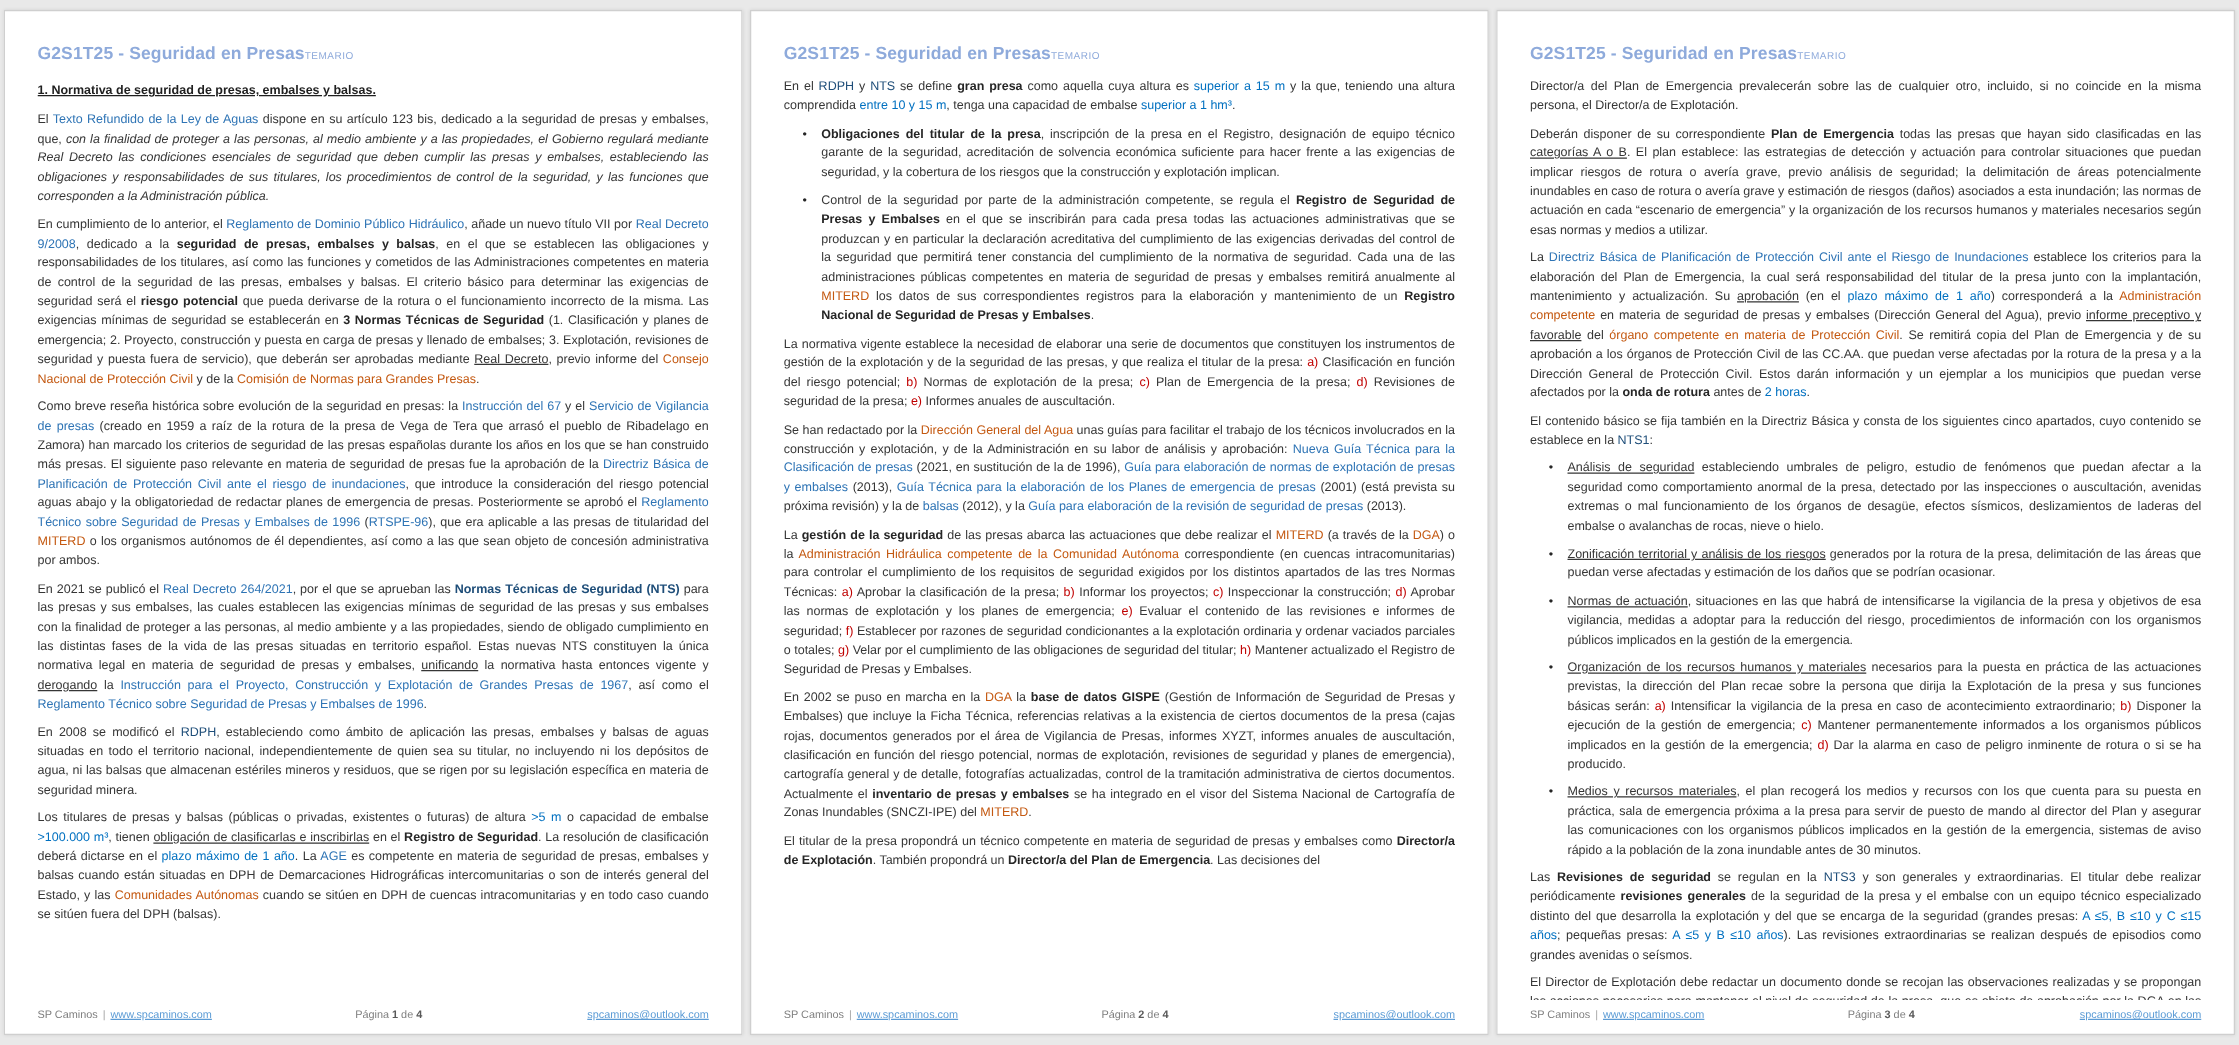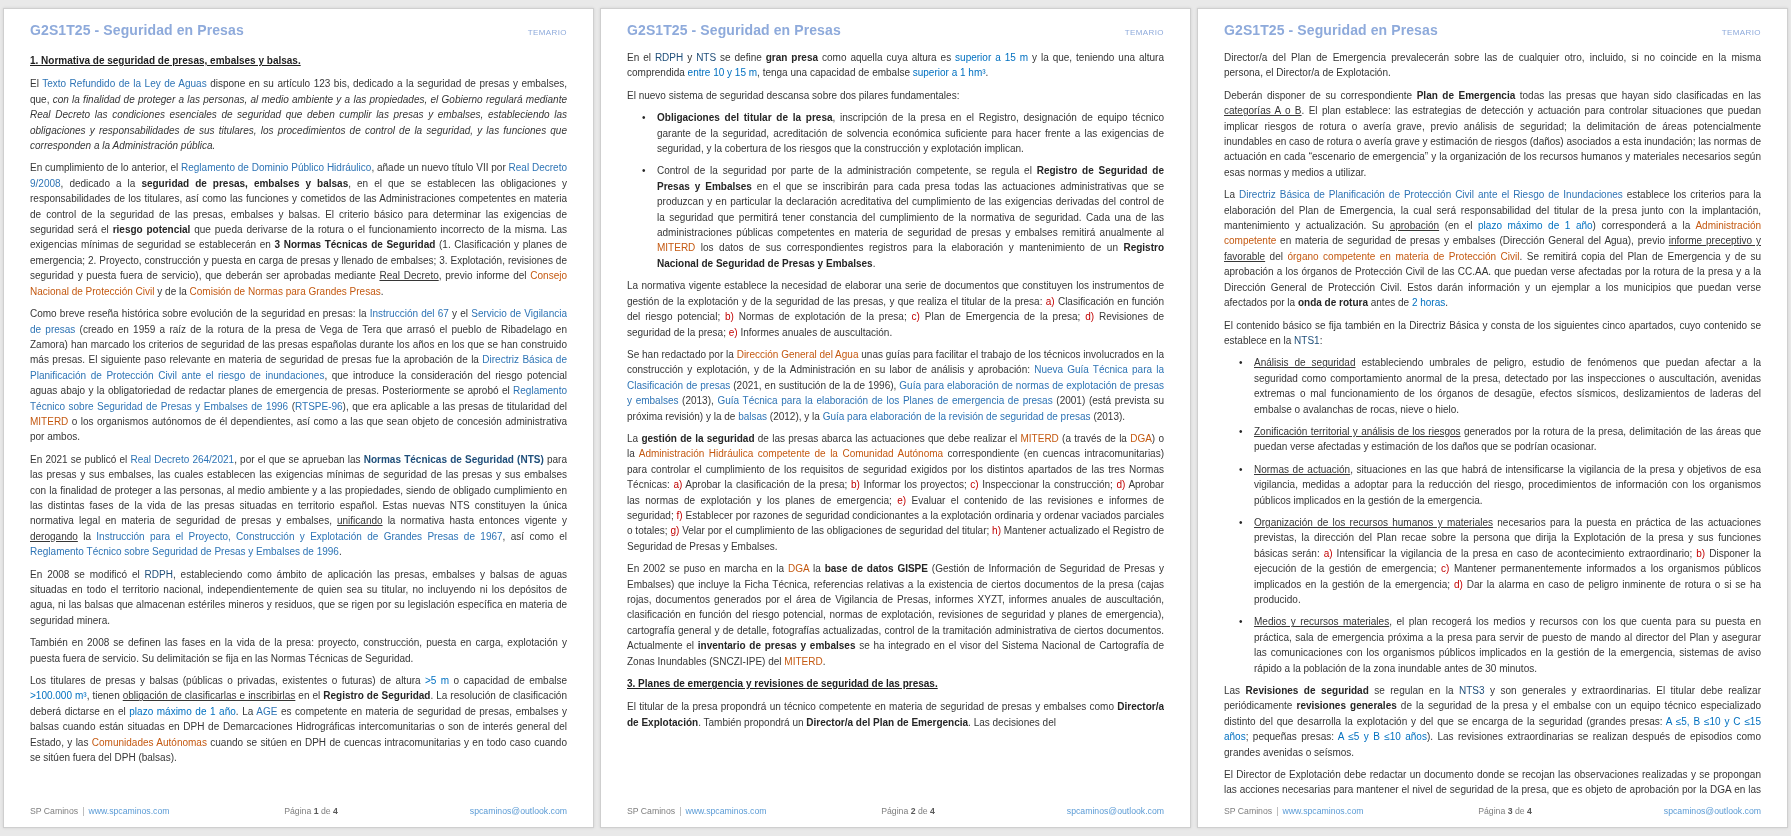--- a/index.html
+++ b/index.html
@@ -1,20 +1,20 @@
 <!DOCTYPE html>
 <html><head>
 <meta charset="utf-8">
 <style>
   html,body{margin:0;padding:0;background:#e9e9e9;width:1791px;height:836px;overflow:hidden;
     font-family:"Liberation Sans",sans-serif;}
   .canvas{display:flex;gap:6px;padding:8px 3px;box-sizing:border-box;width:1791px;height:836px;}
   .page{box-sizing:border-box;width:591px;height:820px;background:#ffffff;border:1px solid #cfcfcf;
     box-shadow:0 0 3px rgba(0,0,0,.10);padding:13px 26px 7px;display:flex;flex-direction:column;}
-  .page-header{display:flex;justify-content:space-between;align-items:baseline;margin-bottom:12px;}
+  .page-header{display:flex;align-items:baseline;margin-bottom:12px;margin-top:12px;}
   .doc-title{color:#8EAADB;font-weight:700;font-size:14px;letter-spacing:.1px;}
   .doc-tag{color:#8EAADB;font-size:8px;letter-spacing:.4px;}
   .page-body{flex:1 1 auto;min-height:0;overflow:hidden;font-size:10px;line-height:15.4px;color:#363636;}
   .para{margin:0 0 7px;text-align:justify;}
   .heading{margin:3px 0 8px;font-weight:700;text-decoration:underline;color:#1f1f1f;font-size:10px;}
   .bullet{display:flex;margin:0 0 7px;padding-left:15px;}
   .marker{flex:none;width:15px;color:#262626;}
   .btext{flex:1;text-align:justify;}
   .bold{font-weight:700;color:#262626;}
   .i{font-style:italic;}
@@ -23,72 +23,69 @@
   .d{color:#1F4E79;}
   .db{color:#1F4E79;font-weight:700;}
   .v{color:#0070C0;}
   .o{color:#C45911;}
   .r{color:#C00000;}
   .page-footer{margin-top:auto;display:grid;grid-template-columns:1fr auto 1fr;align-items:baseline;
     font-size:8.7px;color:#7f7f7f;padding:6px 0 4px;}
   .f-left{justify-self:start;}
   .f-center{justify-self:center;padding-left:25px;}
   .f-right{justify-self:end;}
-  .f-link{color:#5B9BD5;cursor:pointer;}
+  .f-link{color:#5B9BD5;text-decoration:underline;cursor:pointer;}
   .f-sep{margin:0 4px;color:#a6a6a6;}
   .fb{font-weight:700;color:#595959;}
 </style>
 </head>
 <body>
 
 <div class="canvas">
 
   <section class="page">
     <header class="page-header">
       <span class="doc-title">G2S1T25 - Seguridad en Presas</span>
       <span class="doc-tag">TEMARIO</span>
     </header>
     <div class="page-body">
         <p class="heading"><span>1. Normativa de seguridad de presas, embalses y balsas.</span></p>
         <p class="para"><span>El </span><span class="b">Texto Refundido de la Ley de Aguas</span><span> dispone en su artículo 123 bis, dedicado a la seguridad de presas y embalses, que, </span><span class="i">con la finalidad de proteger a las personas, al medio ambiente y a las propiedades, el Gobierno regulará mediante Real Decreto las condiciones esenciales de seguridad que deben cumplir las presas y embalses, estableciendo las obligaciones y responsabilidades de sus titulares, los procedimientos de control de la seguridad, y las funciones que corresponden a la Administración pública.</span></p>
         <p class="para"><span>En cumplimiento de lo anterior, el </span><span class="b">Reglamento de Dominio Público Hidráulico</span><span>, añade un nuevo título VII por </span><span class="b">Real Decreto 9/2008</span><span>, dedicado a la </span><span class="bold">seguridad de presas, embalses y balsas</span><span>, en el que se establecen las obligaciones y responsabilidades de los titulares, así como las funciones y cometidos de las Administraciones competentes en materia de control de la seguridad de las presas, embalses y balsas. El criterio básico para determinar las exigencias de seguridad será el </span><span class="bold">riesgo potencial</span><span> que pueda derivarse de la rotura o el funcionamiento incorrecto de la misma. Las exigencias mínimas de seguridad se establecerán en </span><span class="bold">3 Normas Técnicas de Seguridad</span><span> (1. Clasificación y planes de emergencia; 2. Proyecto, construcción y puesta en carga de presas y llenado de embalses; 3. Explotación, revisiones de seguridad y puesta fuera de servicio), que deberán ser aprobadas mediante </span><span class="u">Real Decreto</span><span>, previo informe del </span><span class="o">Consejo Nacional de Protección Civil</span><span> y de la </span><span class="o">Comisión de Normas para Grandes Presas</span><span>.</span></p>
         <p class="para"><span>Como breve reseña histórica sobre evolución de la seguridad en presas: la </span><span class="b">Instrucción del 67</span><span> y el </span><span class="b">Servicio de Vigilancia de presas</span><span> (creado en 1959 a raíz de la rotura de la presa de Vega de Tera que arrasó el pueblo de Ribadelago en Zamora) han marcado los criterios de seguridad de las presas españolas durante los años en los que se han construido más presas. El siguiente paso relevante en materia de seguridad de presas fue la aprobación de la </span><span class="b">Directriz Básica de Planificación de Protección Civil ante el riesgo de inundaciones</span><span>, que introduce la consideración del riesgo potencial aguas abajo y la obligatoriedad de redactar planes de emergencia de presas. Posteriormente se aprobó el </span><span class="b">Reglamento Técnico sobre Seguridad de Presas y Embalses de 1996</span><span> (</span><span class="b">RTSPE-96</span><span>), que era aplicable a las presas de titularidad del </span><span class="o">MITERD</span><span> o los organismos autónomos de él dependientes, así como a las que sean objeto de concesión administrativa por ambos.</span></p>
         <p class="para"><span>En 2021 se publicó el </span><span class="b">Real Decreto 264/2021</span><span>, por el que se aprueban las </span><span class="db">Normas Técnicas de Seguridad (NTS)</span><span> para las presas y sus embalses, las cuales establecen las exigencias mínimas de seguridad de las presas y sus embalses con la finalidad de proteger a las personas, al medio ambiente y a las propiedades, siendo de obligado cumplimiento en las distintas fases de la vida de las presas situadas en territorio español. Estas nuevas NTS constituyen la única normativa legal en materia de seguridad de presas y embalses, </span><span class="u">unificando</span><span> la normativa hasta entonces vigente y </span><span class="u">derogando</span><span> la </span><span class="b">Instrucción para el Proyecto, Construcción y Explotación de Grandes Presas de 1967</span><span>, así como el </span><span class="b">Reglamento Técnico sobre Seguridad de Presas y Embalses de 1996</span><span>.</span></p>
         <p class="para"><span>En 2008 se modificó el </span><span class="d">RDPH</span><span>, estableciendo como ámbito de aplicación las presas, embalses y balsas de aguas situadas en todo el territorio nacional, independientemente de quien sea su titular, no incluyendo ni los depósitos de agua, ni las balsas que almacenan estériles mineros y residuos, que se rigen por su legislación específica en materia de seguridad minera.</span></p>
-        <p class="para"><span>También en 2008 se definen las fases en la vida de la presa: proyecto, construcción, puesta en carga, explotación y puesta fuera de servicio. Su delimitación se fija en las Normas Técnicas de Seguridad.</span></p>
         <p class="para"><span>Los titulares de presas y balsas (públicas o privadas, existentes o futuras) de altura </span><span class="v">&gt;5 m</span><span> o capacidad de embalse </span><span class="v">&gt;100.000 m³</span><span>, tienen </span><span class="u">obligación de clasificarlas e inscribirlas</span><span> en el </span><span class="bold">Registro de Seguridad</span><span>. La resolución de clasificación deberá dictarse en el </span><span class="v">plazo máximo de 1 año</span><span>. La </span><span class="b">AGE</span><span> es competente en materia de seguridad de presas, embalses y balsas cuando están situadas en DPH de Demarcaciones Hidrográficas intercomunitarias o son de interés general del Estado, y las </span><span class="o">Comunidades Autónomas</span><span> cuando se sitúen en DPH de cuencas intracomunitarias y en todo caso cuando se sitúen fuera del DPH (balsas).</span></p>
       </div>
     <footer class="page-footer">
       <span class="f-left"><span>SP Caminos</span><span class="f-sep">|</span><a class="f-link">www.spcaminos.com</a></span>
       <span class="f-center"><span>Página </span><span class="fb">1</span><span> de </span><span class="fb">4</span></span>
       <a class="f-link f-right">spcaminos@outlook.com</a>
     </footer>
   </section>
 
   <section class="page">
     <header class="page-header">
       <span class="doc-title">G2S1T25 - Seguridad en Presas</span>
       <span class="doc-tag">TEMARIO</span>
     </header>
     <div class="page-body">
         <p class="para"><span>En el </span><span class="d">RDPH</span><span> y </span><span class="d">NTS</span><span> se define </span><span class="bold">gran presa</span><span> como aquella cuya altura es </span><span class="v">superior a 15 m</span><span> y la que, teniendo una altura comprendida </span><span class="v">entre 10 y 15 m</span><span>, tenga una capacidad de embalse </span><span class="v">superior a 1 hm³</span><span>.</span></p>
-        <p class="para"><span>El nuevo sistema de seguridad descansa sobre dos pilares fundamentales:</span></p>
         <div class="bullet">
           <span class="marker">•</span>
           <span class="btext"><span class="bold">Obligaciones del titular de la presa</span><span>, inscripción de la presa en el Registro, designación de equipo técnico garante de la seguridad, acreditación de solvencia económica suficiente para hacer frente a las exigencias de seguridad, y la cobertura de los riesgos que la construcción y explotación implican.</span></span>
         </div>
         <div class="bullet">
           <span class="marker">•</span>
           <span class="btext"><span>Control de la seguridad por parte de la administración competente, se regula el </span><span class="bold">Registro de Seguridad de Presas y Embalses</span><span> en el que se inscribirán para cada presa todas las actuaciones administrativas que se produzcan y en particular la declaración acreditativa del cumplimiento de las exigencias derivadas del control de la seguridad que permitirá tener constancia del cumplimiento de la normativa de seguridad. Cada una de las administraciones públicas competentes en materia de seguridad de presas y embalses remitirá anualmente al </span><span class="o">MITERD</span><span> los datos de sus correspondientes registros para la elaboración y mantenimiento de un </span><span class="bold">Registro Nacional de Seguridad de Presas y Embalses</span><span>.</span></span>
         </div>
         <p class="para"><span>La normativa vigente establece la necesidad de elaborar una serie de documentos que constituyen los instrumentos de gestión de la explotación y de la seguridad de las presas, y que realiza el titular de la presa: </span><span class="r">a)</span><span> Clasificación en función del riesgo potencial; </span><span class="r">b)</span><span> Normas de explotación de la presa; </span><span class="r">c)</span><span> Plan de Emergencia de la presa; </span><span class="r">d)</span><span> Revisiones de seguridad de la presa; </span><span class="r">e)</span><span> Informes anuales de auscultación.</span></p>
         <p class="para"><span>Se han redactado por la </span><span class="o">Dirección General del Agua</span><span> unas guías para facilitar el trabajo de los técnicos involucrados en la construcción y explotación, y de la Administración en su labor de análisis y aprobación: </span><span class="b">Nueva Guía Técnica para la Clasificación de presas</span><span> (2021, en sustitución de la de 1996), </span><span class="b">Guía para elaboración de normas de explotación de presas y embalses</span><span> (2013), </span><span class="b">Guía Técnica para la elaboración de los Planes de emergencia de presas</span><span> (2001) (está prevista su próxima revisión) y la de </span><span class="b">balsas</span><span> (2012), y la </span><span class="b">Guía para elaboración de la revisión de seguridad de presas</span><span> (2013).</span></p>
         <p class="para"><span>La </span><span class="bold">gestión de la seguridad</span><span> de las presas abarca las actuaciones que debe realizar el </span><span class="o">MITERD</span><span> (a través de la </span><span class="o">DGA</span><span>) o la </span><span class="o">Administración Hidráulica competente de la Comunidad Autónoma</span><span> correspondiente (en cuencas intracomunitarias) para controlar el cumplimiento de los requisitos de seguridad exigidos por los distintos apartados de las tres Normas Técnicas: </span><span class="r">a)</span><span> Aprobar la clasificación de la presa; </span><span class="r">b)</span><span> Informar los proyectos; </span><span class="r">c)</span><span> Inspeccionar la construcción; </span><span class="r">d)</span><span> Aprobar las normas de explotación y los planes de emergencia; </span><span class="r">e)</span><span> Evaluar el contenido de las revisiones e informes de seguridad; </span><span class="r">f)</span><span> Establecer por razones de seguridad condicionantes a la explotación ordinaria y ordenar vaciados parciales o totales; </span><span class="r">g)</span><span> Velar por el cumplimiento de las obligaciones de seguridad del titular; </span><span class="r">h)</span><span> Mantener actualizado el Registro de Seguridad de Presas y Embalses.</span></p>
         <p class="para"><span>En 2002 se puso en marcha en la </span><span class="o">DGA</span><span> la </span><span class="bold">base de datos GISPE</span><span> (Gestión de Información de Seguridad de Presas y Embalses) que incluye la Ficha Técnica, referencias relativas a la existencia de ciertos documentos de la presa (cajas rojas, documentos generados por el área de Vigilancia de Presas, informes XYZT, informes anuales de auscultación, clasificación en función del riesgo potencial, normas de explotación, revisiones de seguridad y planes de emergencia), cartografía general y de detalle, fotografías actualizadas, control de la tramitación administrativa de ciertos documentos. Actualmente el </span><span class="bold">inventario de presas y embalses</span><span> se ha integrado en el visor del Sistema Nacional de Cartografía de Zonas Inundables (SNCZI-IPE) del </span><span class="o">MITERD</span><span>.</span></p>
-        <p class="heading"><span>3. Planes de emergencia y revisiones de seguridad de las presas.</span></p>
         <p class="para"><span>El titular de la presa propondrá un técnico competente en materia de seguridad de presas y embalses como </span><span class="bold">Director/a de Explotación</span><span>. También propondrá un </span><span class="bold">Director/a del Plan de Emergencia</span><span>. Las decisiones del</span></p>
       </div>
     <footer class="page-footer">
       <span class="f-left"><span>SP Caminos</span><span class="f-sep">|</span><a class="f-link">www.spcaminos.com</a></span>
       <span class="f-center"><span>Página </span><span class="fb">2</span><span> de </span><span class="fb">4</span></span>
       <a class="f-link f-right">spcaminos@outlook.com</a>
     </footer>
   </section>
 
   <section class="page">

